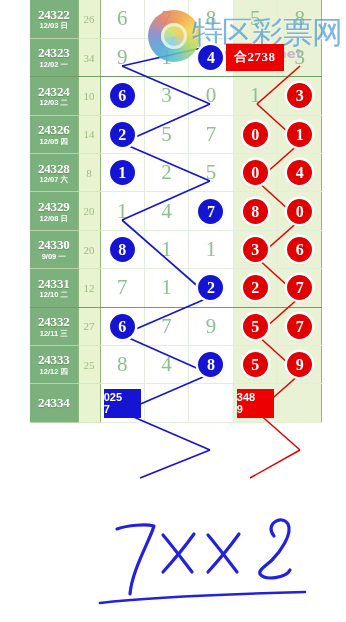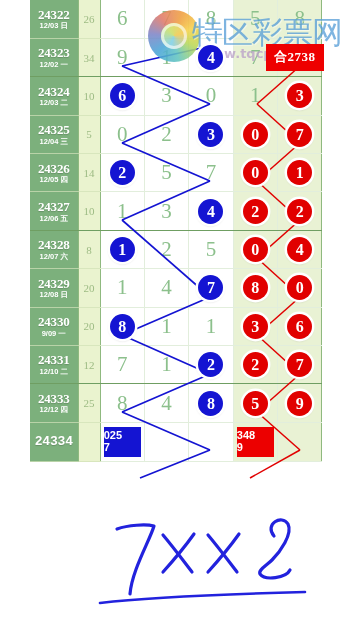--- a/index.html
+++ b/index.html
@@ -52,21 +52,21 @@
     font-weight:700;
     letter-spacing:-0.2px;
     text-shadow:0 1px 1px rgba(0,0,0,.18);
   }
   .issue .dt {
     font-size:7.5px;
     font-weight:700;
     margin-top:1px;
     font-family:"Liberation Sans","DejaVu Sans",sans-serif;
   }
-  .issue.blank .no { line-height:38px;font-family:Liberation Mono, monospace; }
+  .issue.blank .no { line-height:38px; }
 
   
   .cnt {
     background:#eaf3cf;
     border-bottom:1px solid #d8e6bd;
     border-right:1px solid #8fb97f;
     border-left:1px solid #8fb97f;
     color:#9dbb84;
     font-size:11px;
     text-align:center;
@@ -199,21 +199,20 @@
     left:226px; top:44px;
     background:#ee0000;
     color:#ffffff;
     font-size:13px;
     font-weight:700;
     padding:4px 8px 5px;
     z-index:5;
     font-family:"Liberation Serif","DejaVu Serif",serif;
     letter-spacing:.5px;
     white-space:nowrap;
-    margin-left:40px;
   }
 
   
   svg.hand {
     position:absolute;
     left:0; top:0;
     width:346px; height:622px;
     pointer-events:none;
     z-index:7;
   }
@@ -268,54 +267,30 @@
           </td>
           <td class="cnt">10</td>
           <td class="num"><span class="ball blue">6</span></td>
           <td class="num"><span class="plain">3</span></td>
           <td class="num"><span class="plain">0</span></td>
           <td class="num tint"><span class="plain">1</span></td>
           <td class="num tint lastcol"><span class="ball red">3</span></td>
         </tr>
         <tr class="row">
           <td class="issue">
-            <div class="no">24325</div>
-            <div class="dt">12/04 三</div>
-          </td>
-          <td class="cnt">5</td>
-          <td class="num"><span class="plain">0</span></td>
-          <td class="num"><span class="plain">2</span></td>
-          <td class="num"><span class="ball blue">3</span></td>
-          <td class="num tint"><span class="ball red">0</span></td>
-          <td class="num tint lastcol"><span class="ball red">7</span></td>
-        </tr>
-        <tr class="row">
-          <td class="issue">
             <div class="no">24326</div>
             <div class="dt">12/05 四</div>
           </td>
           <td class="cnt">14</td>
           <td class="num"><span class="ball blue">2</span></td>
           <td class="num"><span class="plain">5</span></td>
           <td class="num"><span class="plain">7</span></td>
           <td class="num tint"><span class="ball red">0</span></td>
           <td class="num tint lastcol"><span class="ball red">1</span></td>
         </tr>
-        <tr class="row sep">
-          <td class="issue">
-            <div class="no">24327</div>
-            <div class="dt">12/06 五</div>
-          </td>
-          <td class="cnt">10</td>
-          <td class="num"><span class="plain">1</span></td>
-          <td class="num"><span class="plain">3</span></td>
-          <td class="num"><span class="ball blue">4</span></td>
-          <td class="num tint"><span class="ball red">2</span></td>
-          <td class="num tint lastcol"><span class="ball red">2</span></td>
-        </tr>
         <tr class="row">
           <td class="issue">
             <div class="no">24328</div>
             <div class="dt">12/07 六</div>
           </td>
           <td class="cnt">8</td>
           <td class="num"><span class="ball blue">1</span></td>
           <td class="num"><span class="plain">2</span></td>
           <td class="num"><span class="plain">5</span></td>
           <td class="num tint"><span class="ball red">0</span></td>
@@ -348,20 +323,32 @@
         <tr class="row sep">
           <td class="issue">
             <div class="no">24331</div>
             <div class="dt">12/10 二</div>
           </td>
           <td class="cnt">12</td>
           <td class="num"><span class="plain">7</span></td>
           <td class="num"><span class="plain">1</span></td>
           <td class="num"><span class="ball blue">2</span></td>
           <td class="num tint"><span class="ball red">2</span></td>
+          <td class="num tint lastcol"><span class="ball red">7</span></td>
+        </tr>
+        <tr class="row">
+          <td class="issue">
+            <div class="no">24332</div>
+            <div class="dt">12/11 三</div>
+          </td>
+          <td class="cnt">27</td>
+          <td class="num"><span class="ball blue">6</span></td>
+          <td class="num"><span class="plain">7</span></td>
+          <td class="num"><span class="plain">9</span></td>
+          <td class="num tint"><span class="ball red">5</span></td>
           <td class="num tint lastcol"><span class="ball red">7</span></td>
         </tr>
         <tr class="row">
           <td class="issue">
             <div class="no">24333</div>
             <div class="dt">12/12 四</div>
           </td>
           <td class="cnt">25</td>
           <td class="num"><span class="plain">8</span></td>
           <td class="num"><span class="plain">4</span></td>

